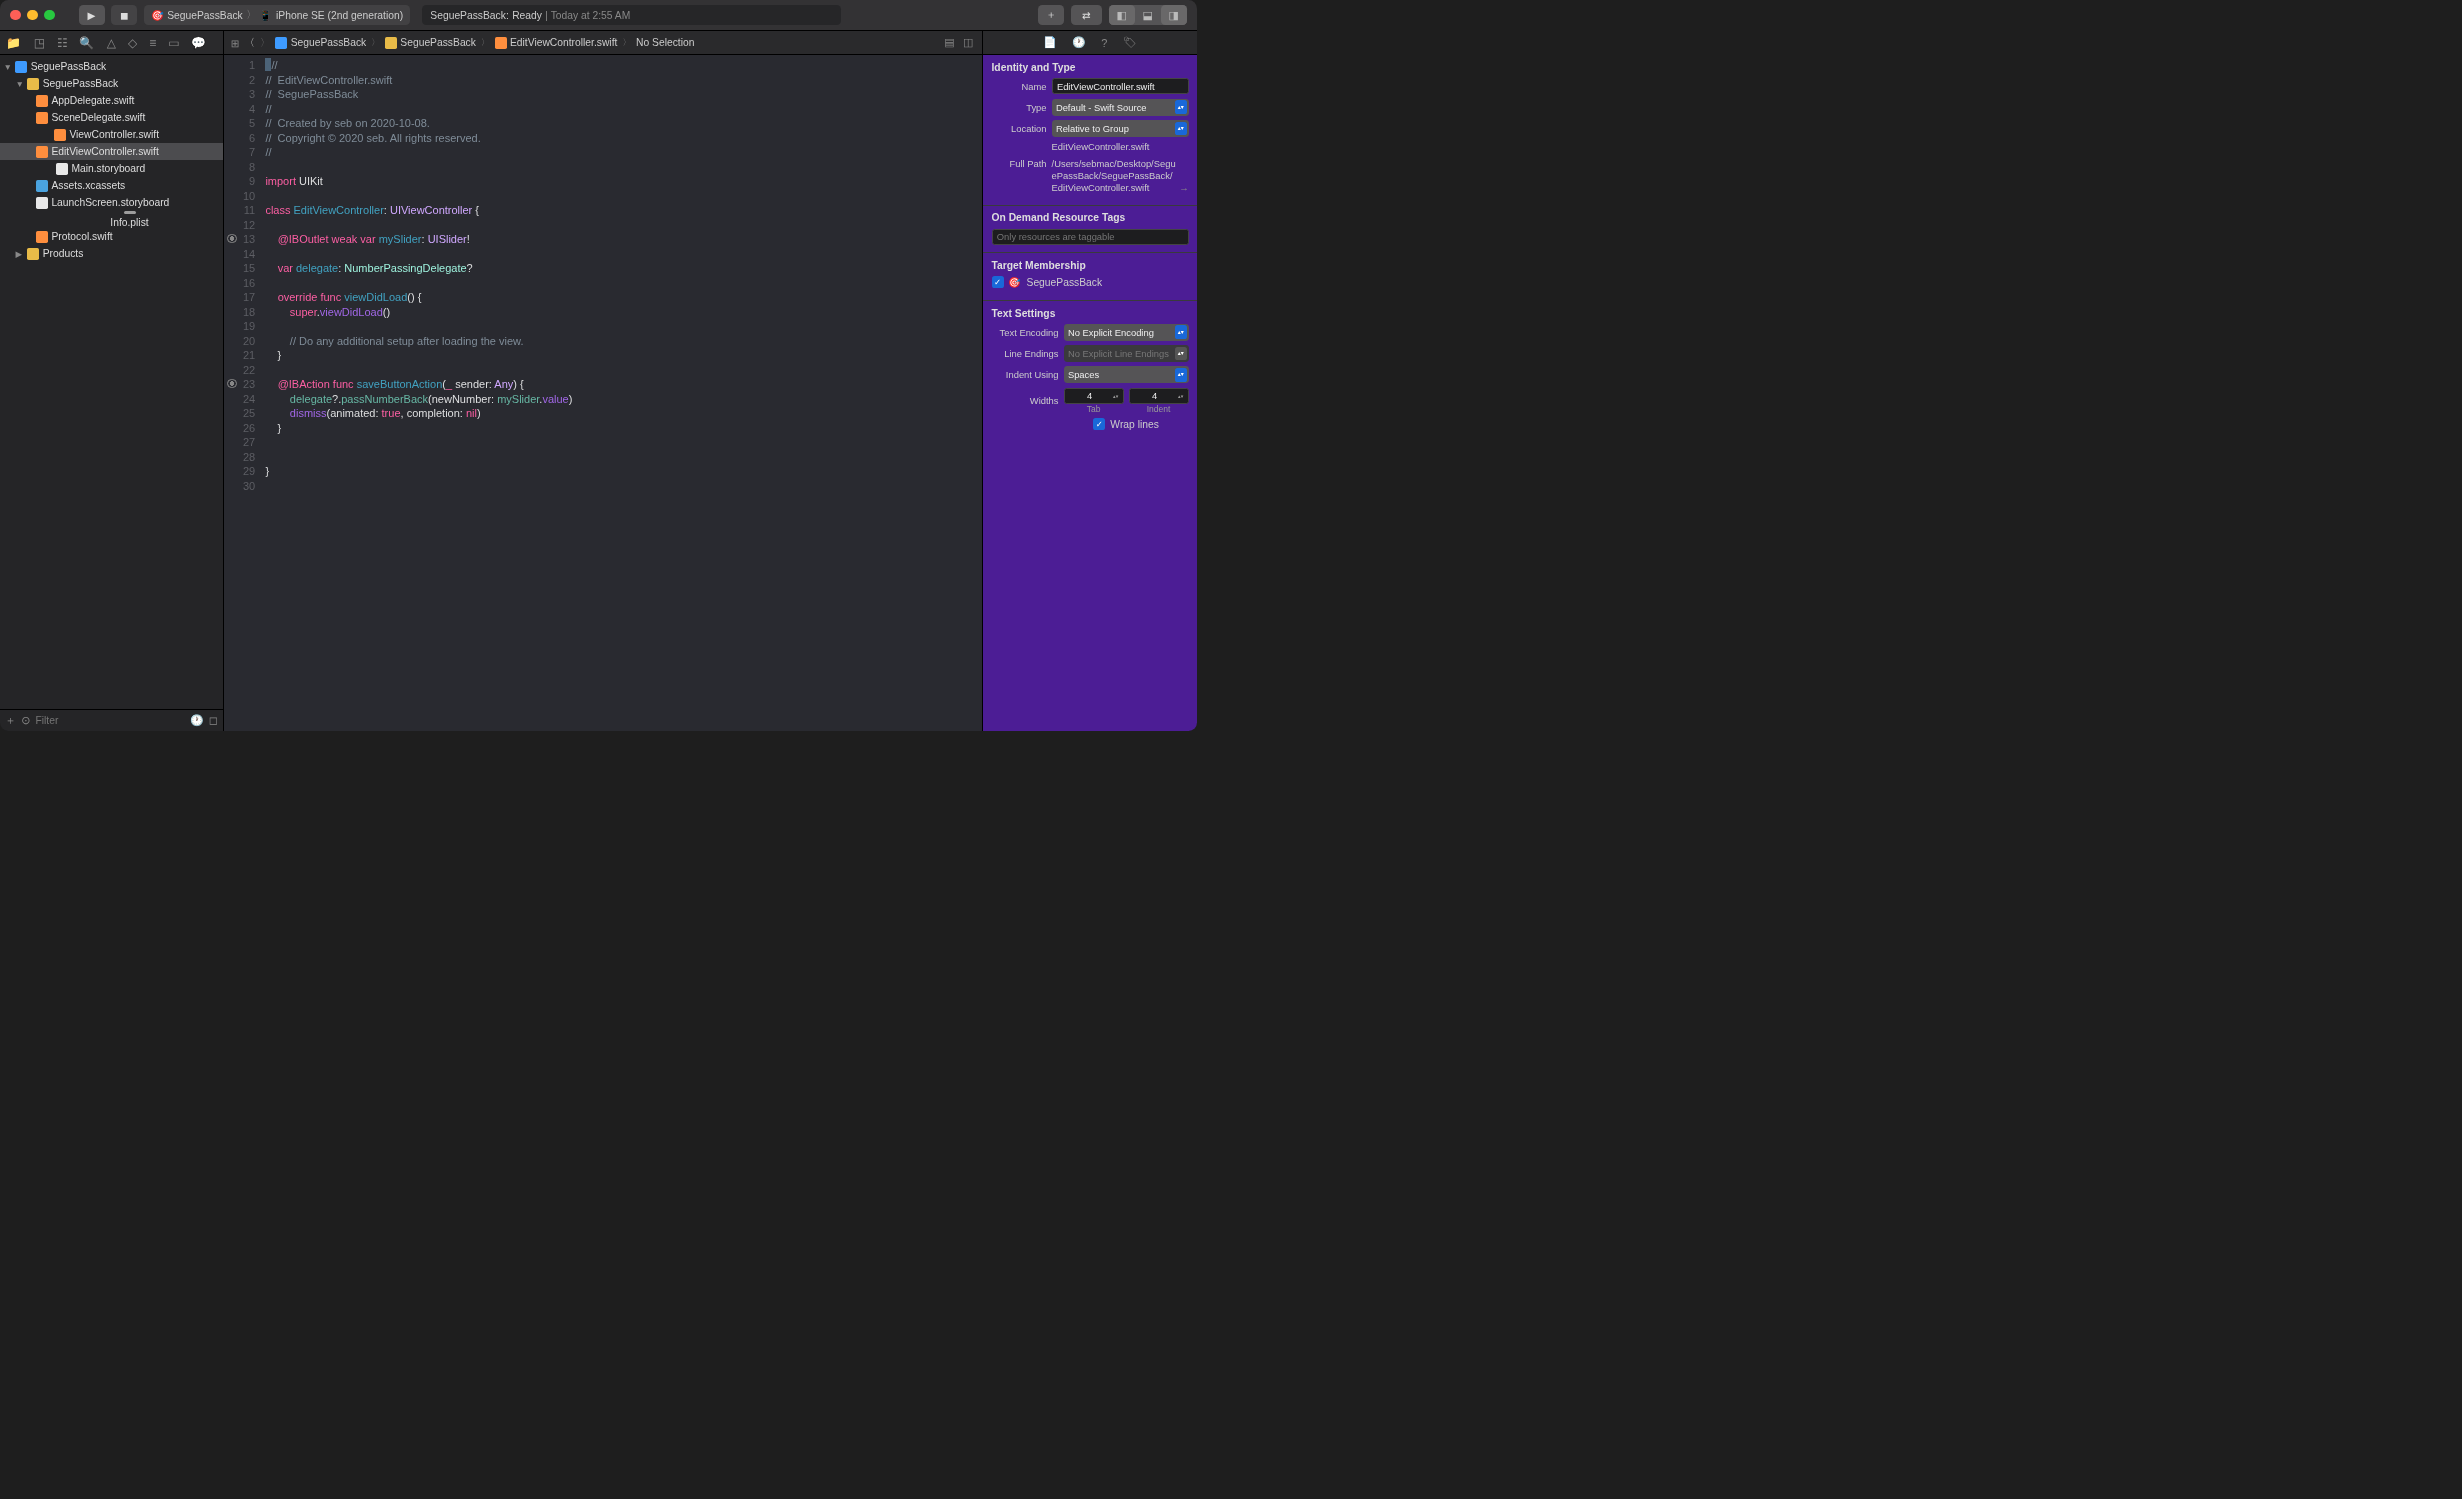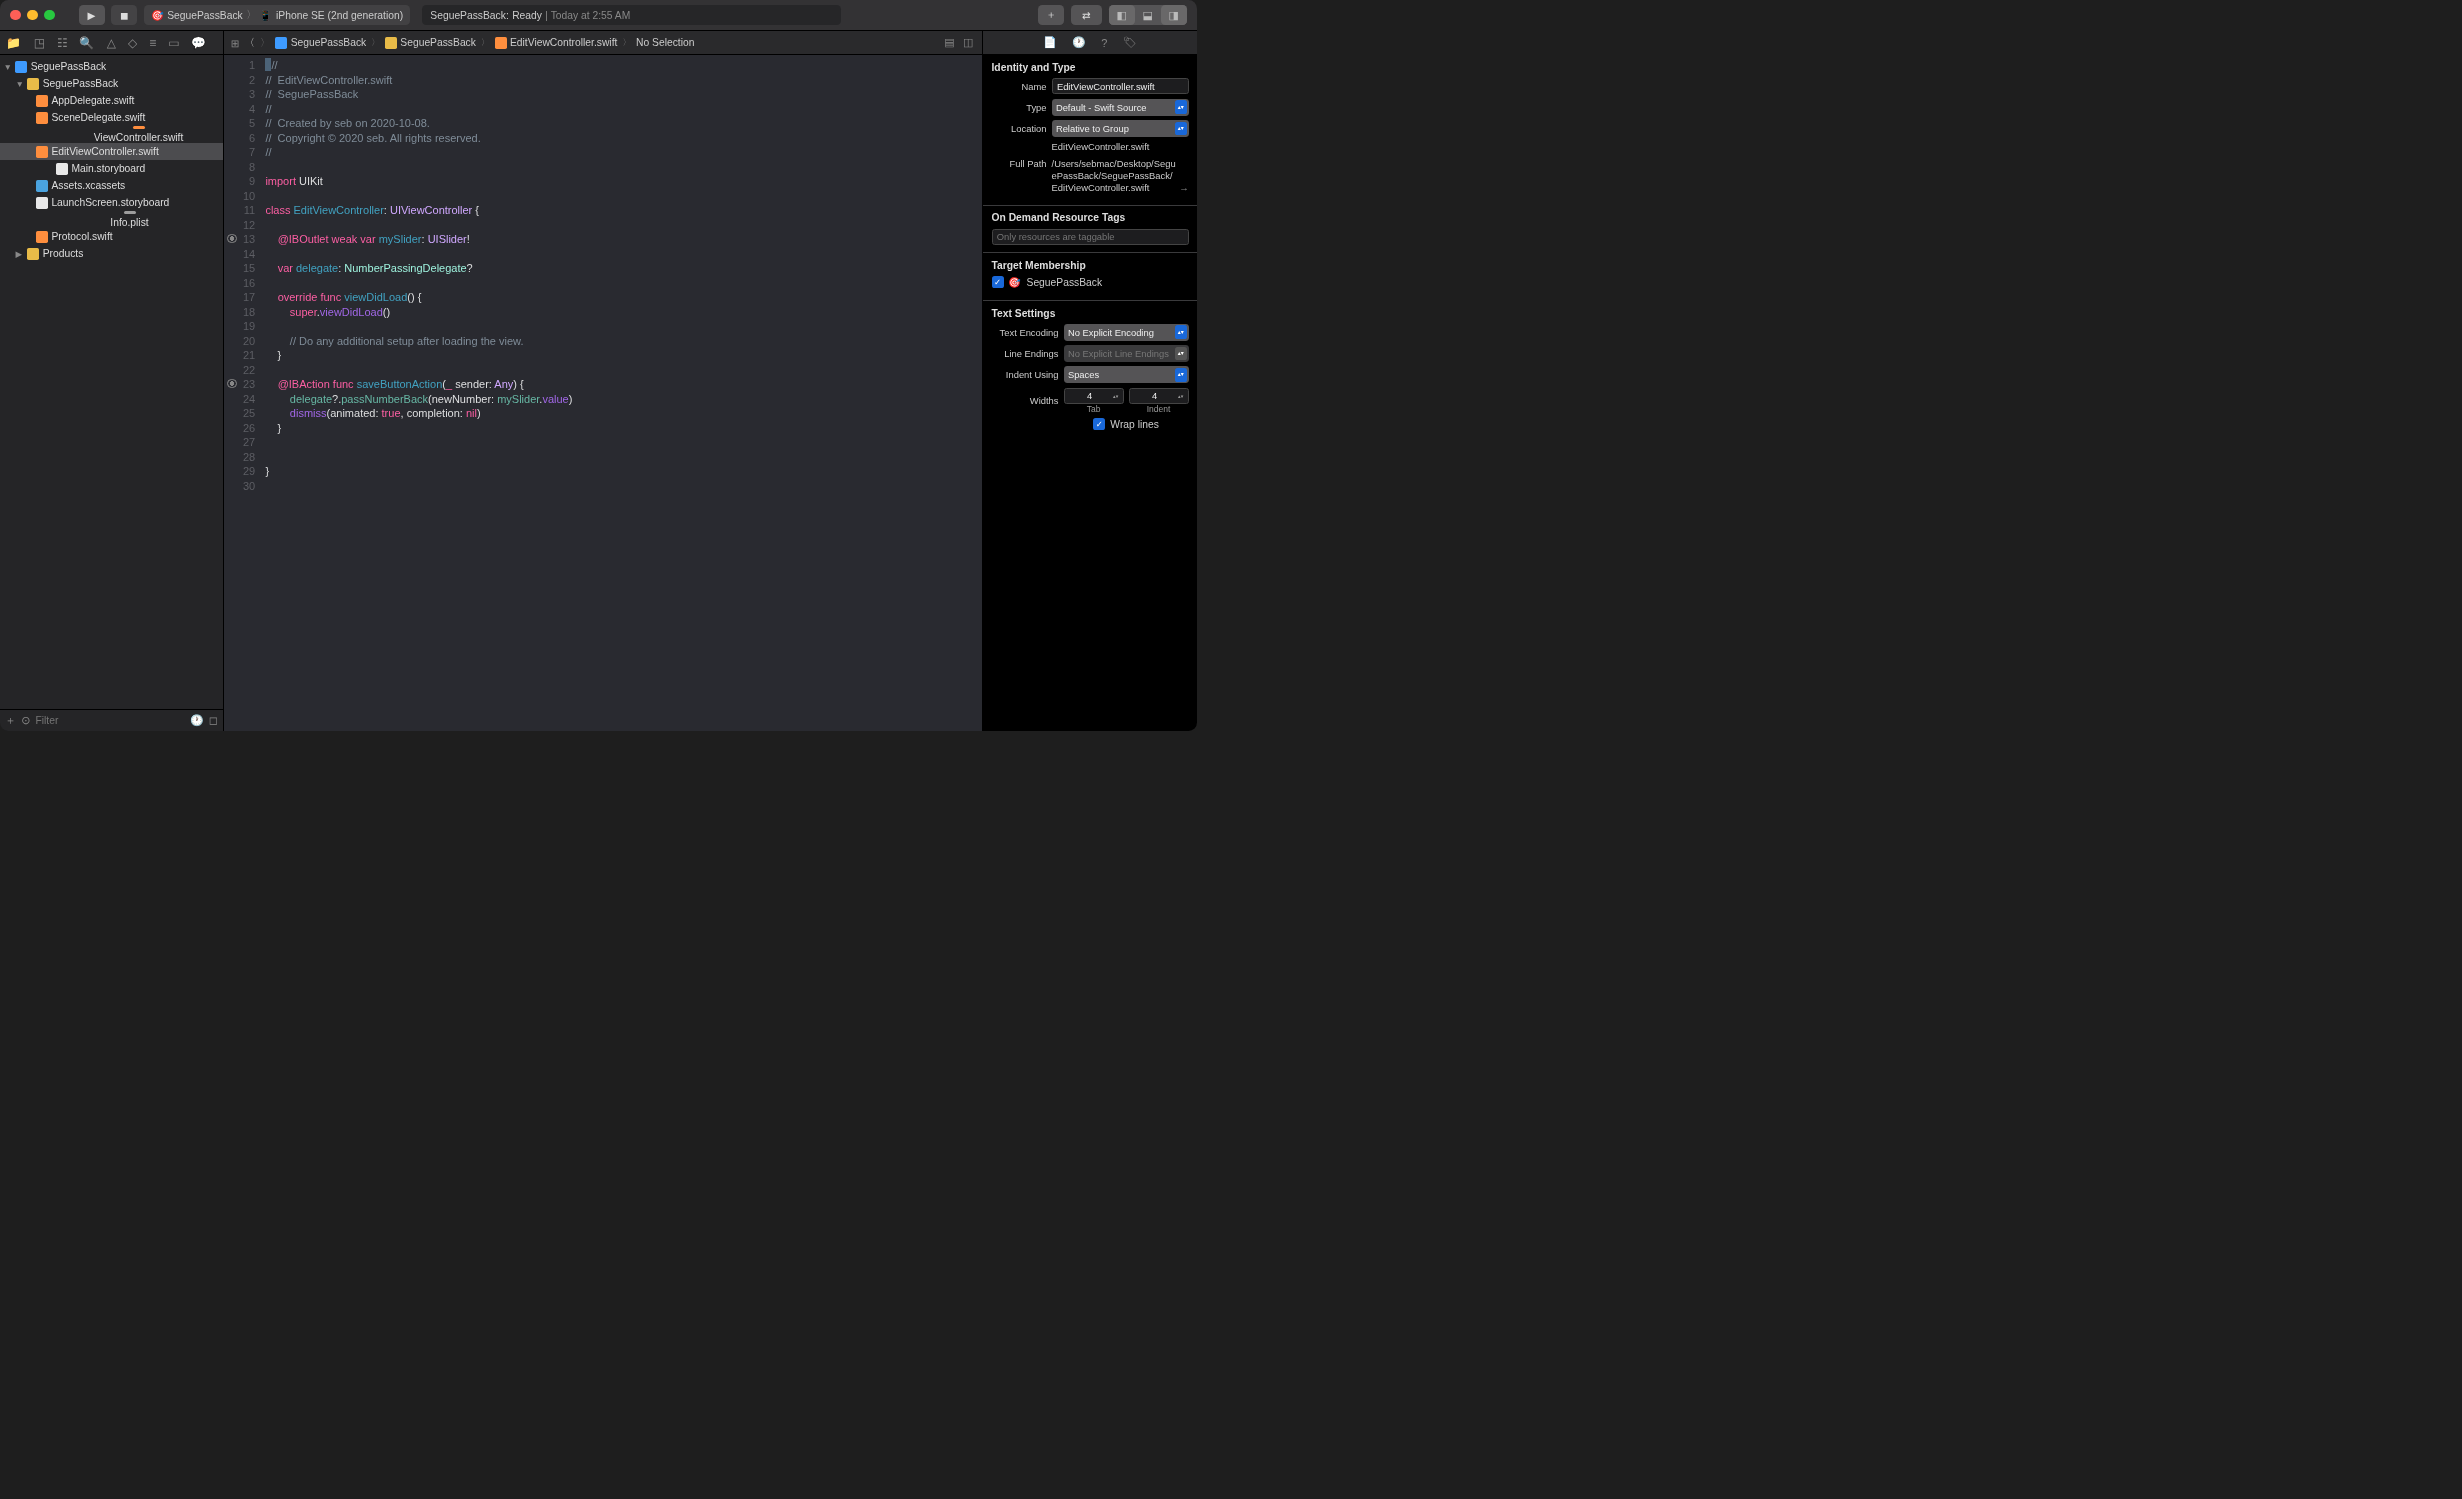--- a/index.html
+++ b/index.html
@@ -50,21 +50,21 @@
 .code .ln{height:14.5px;padding-left:3.4px}
 .c-comment{color:#7f8c98}
 .c-keyword{color:#fc5fa3}
 .c-type{color:#9ef1dd}
 .c-typestd{color:#d0a8ff}
 .c-func{color:#67b7a4}
 .c-funcdef{color:#41a1c0}
 .c-param{color:#a167e6}
 .cursor{display:inline-block;width:6px;height:13px;background:#4c6378;vertical-align:text-bottom}
 
-.inspector{width:215px;background:#000000;border-left:0.9px solid #000;overflow-y:auto;font-size:10.3px}
+.inspector{width:215px;background:#4c1d95;border-left:0.9px solid #000;overflow-y:auto;font-size:10.3px}
 .insp-section{padding:6.8px 8.5px;border-bottom:0.9px solid #3a3a3c}
 .insp-section h4{font-size:10.3px;font-weight:600;color:#dedede;margin-bottom:5.1px}
 .insp-row{display:flex;align-items:center;margin-bottom:4.3px;gap:5.1px}
 .insp-row label{width:55px;text-align:right;color:#ccc;font-size:9.4px}
 .insp-row .val{flex:1}
 .insp-input{width:100%;background:#1d1d1f;border:0.9px solid #444;border-radius:2.6px;padding:1.7px 4.3px;color:#eee;font-size:9.4px}
 .insp-select{width:100%;background:#555456;border:none;border-radius:3.4px;padding:1.7px 4.3px;color:#eee;font-size:9.4px;position:relative;display:flex;align-items:center;justify-content:space-between}
 .insp-select .arrows{background:#1968d9;border-radius:2.6px;width:12px;height:13.7px;display:flex;flex-direction:column;align-items:center;justify-content:center;font-size:6px;line-height:5.1px;color:#fff;margin-right:-2.6px}
 .insp-select.dim{background:#3a3a3c;color:#777}
 .insp-select.dim .arrows{background:#555}
@@ -172,21 +172,21 @@
       </div>
       <div id="files-container">
           <div class="tree-row" style="padding-left: 36px;">
             <span class="fileicon" style="background:#fe8e3e"></span>
             <span>AppDelegate.swift</span>
           </div>
           <div class="tree-row" style="padding-left: 36px;">
             <span class="fileicon" style="background:#fe8e3e"></span>
             <span>SceneDelegate.swift</span>
           </div>
-          <div class="tree-row" style="padding-left: 54px; flex-direction: column;">
+          <div class="tree-row" style="padding-left: 54px;">
             <span class="fileicon" style="background:#fe8e3e"></span>
             <span>ViewController.swift</span>
           </div>
           <div class="tree-row sel" style="padding-left: 36px;">
             <span class="fileicon" style="background:#fe8e3e"></span>
             <span>EditViewController.swift</span>
           </div>
           <div class="tree-row" style="padding-left: 56px;">
             <span class="fileicon" style="background:#e8e8e8"></span>
             <span>Main.storyboard</span>

